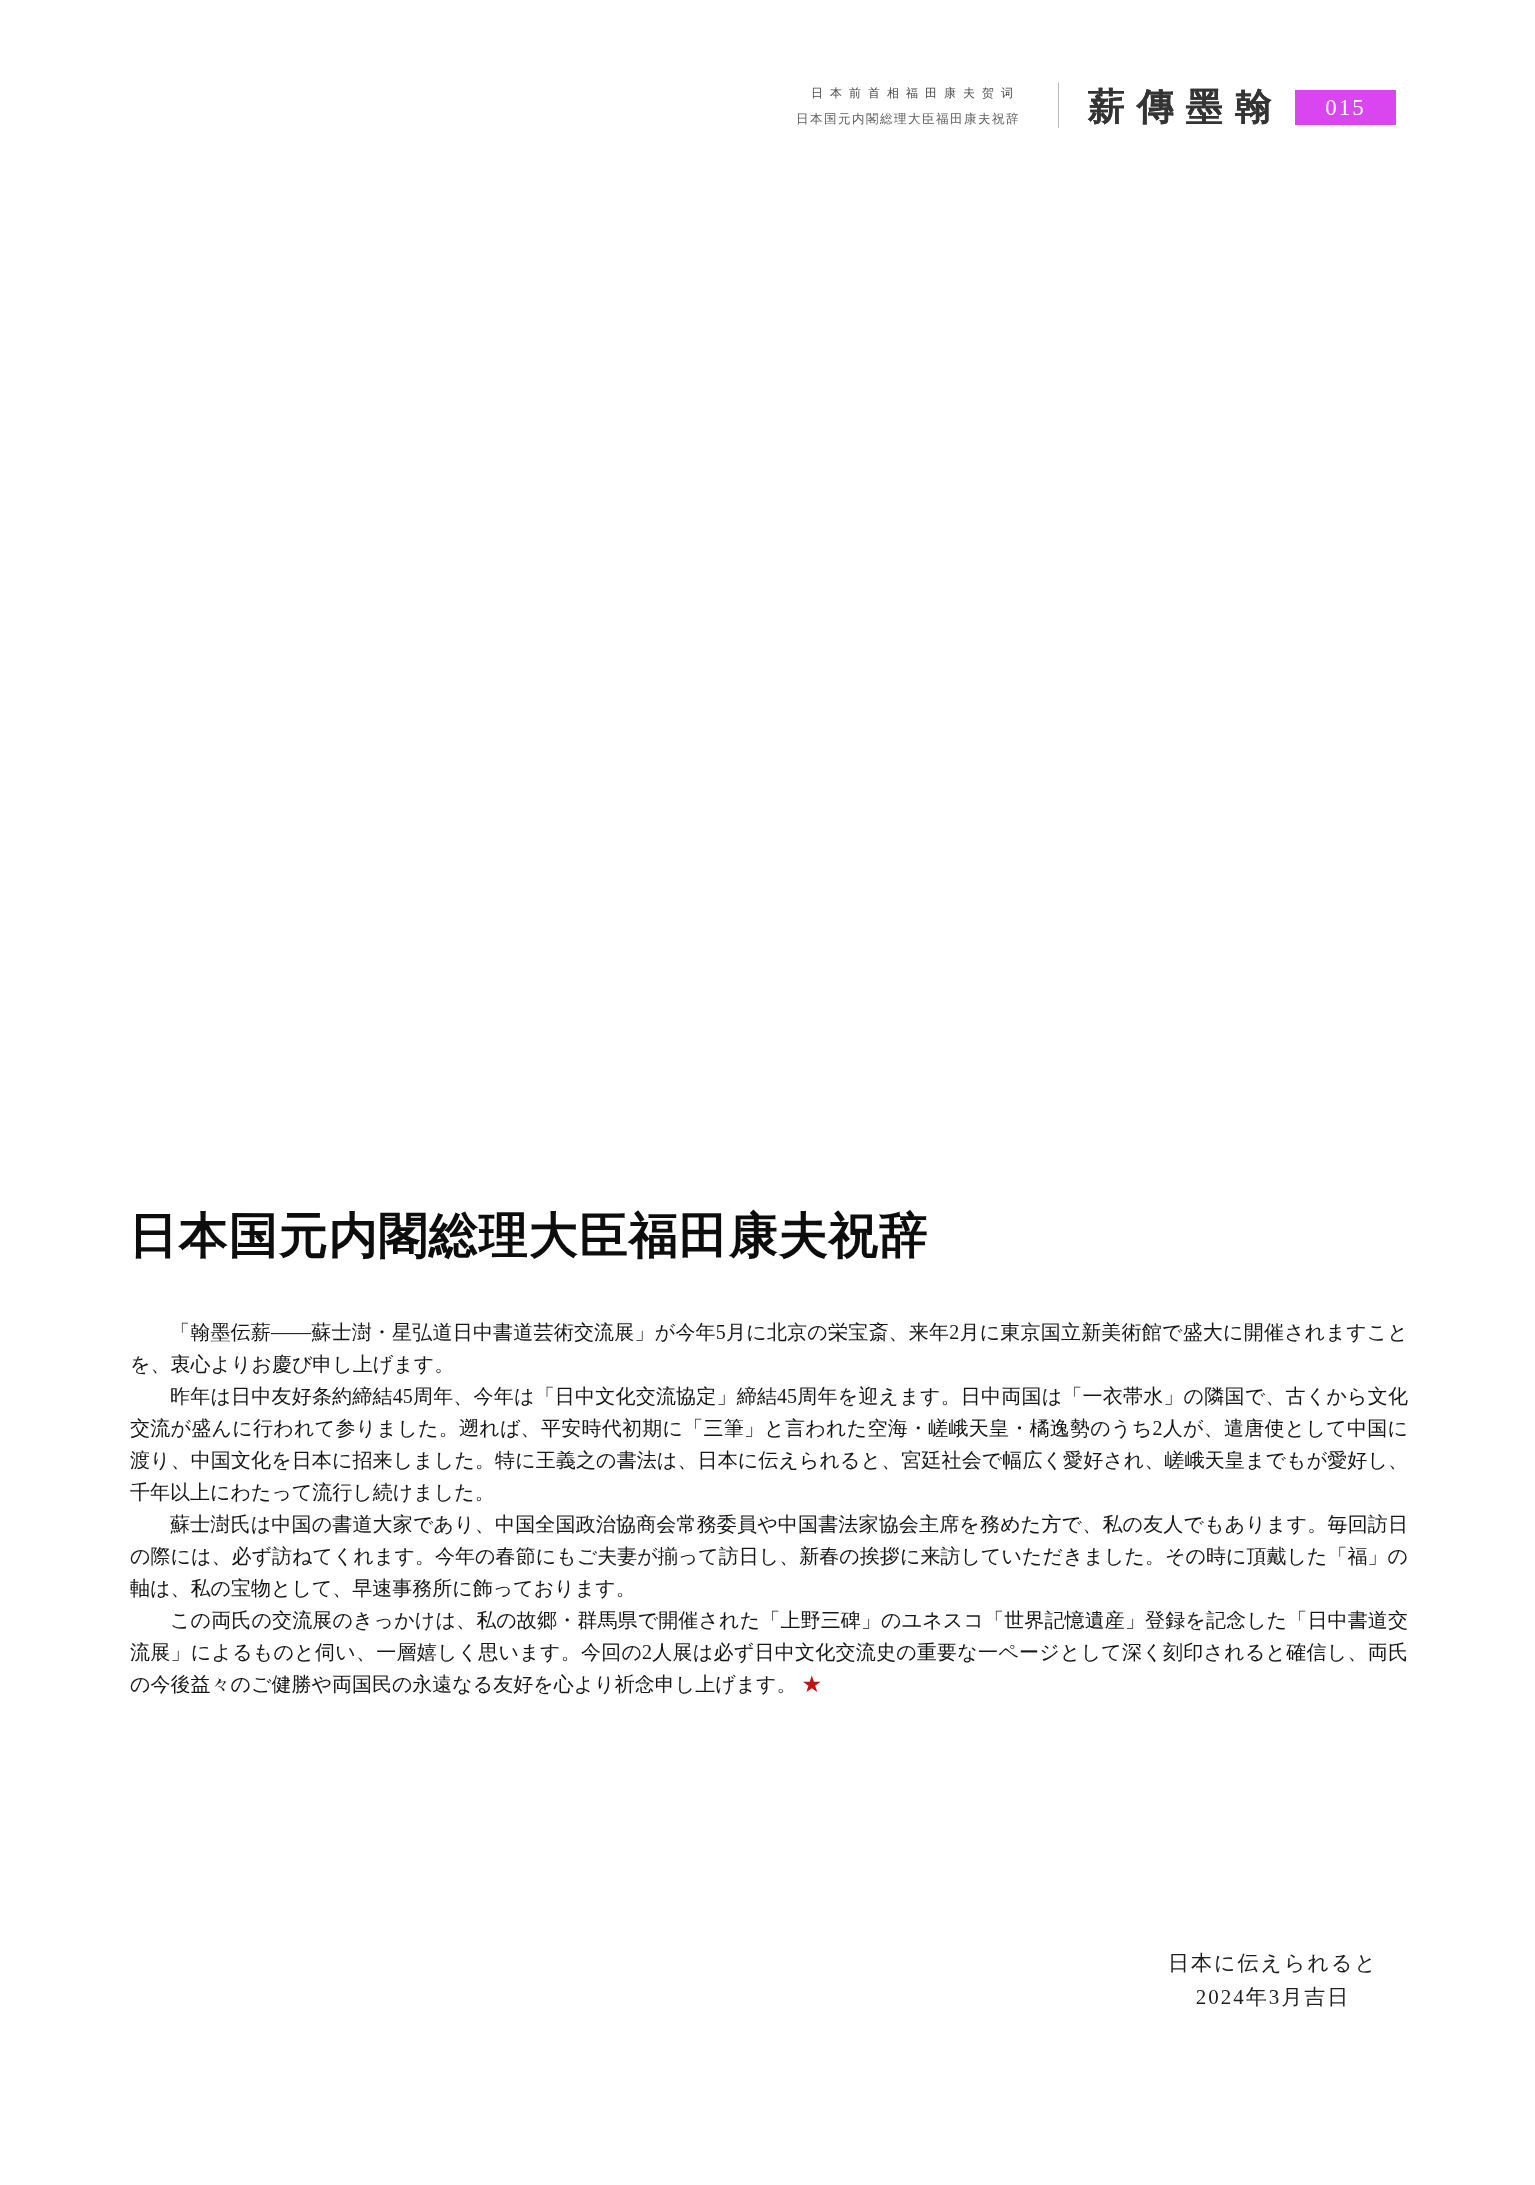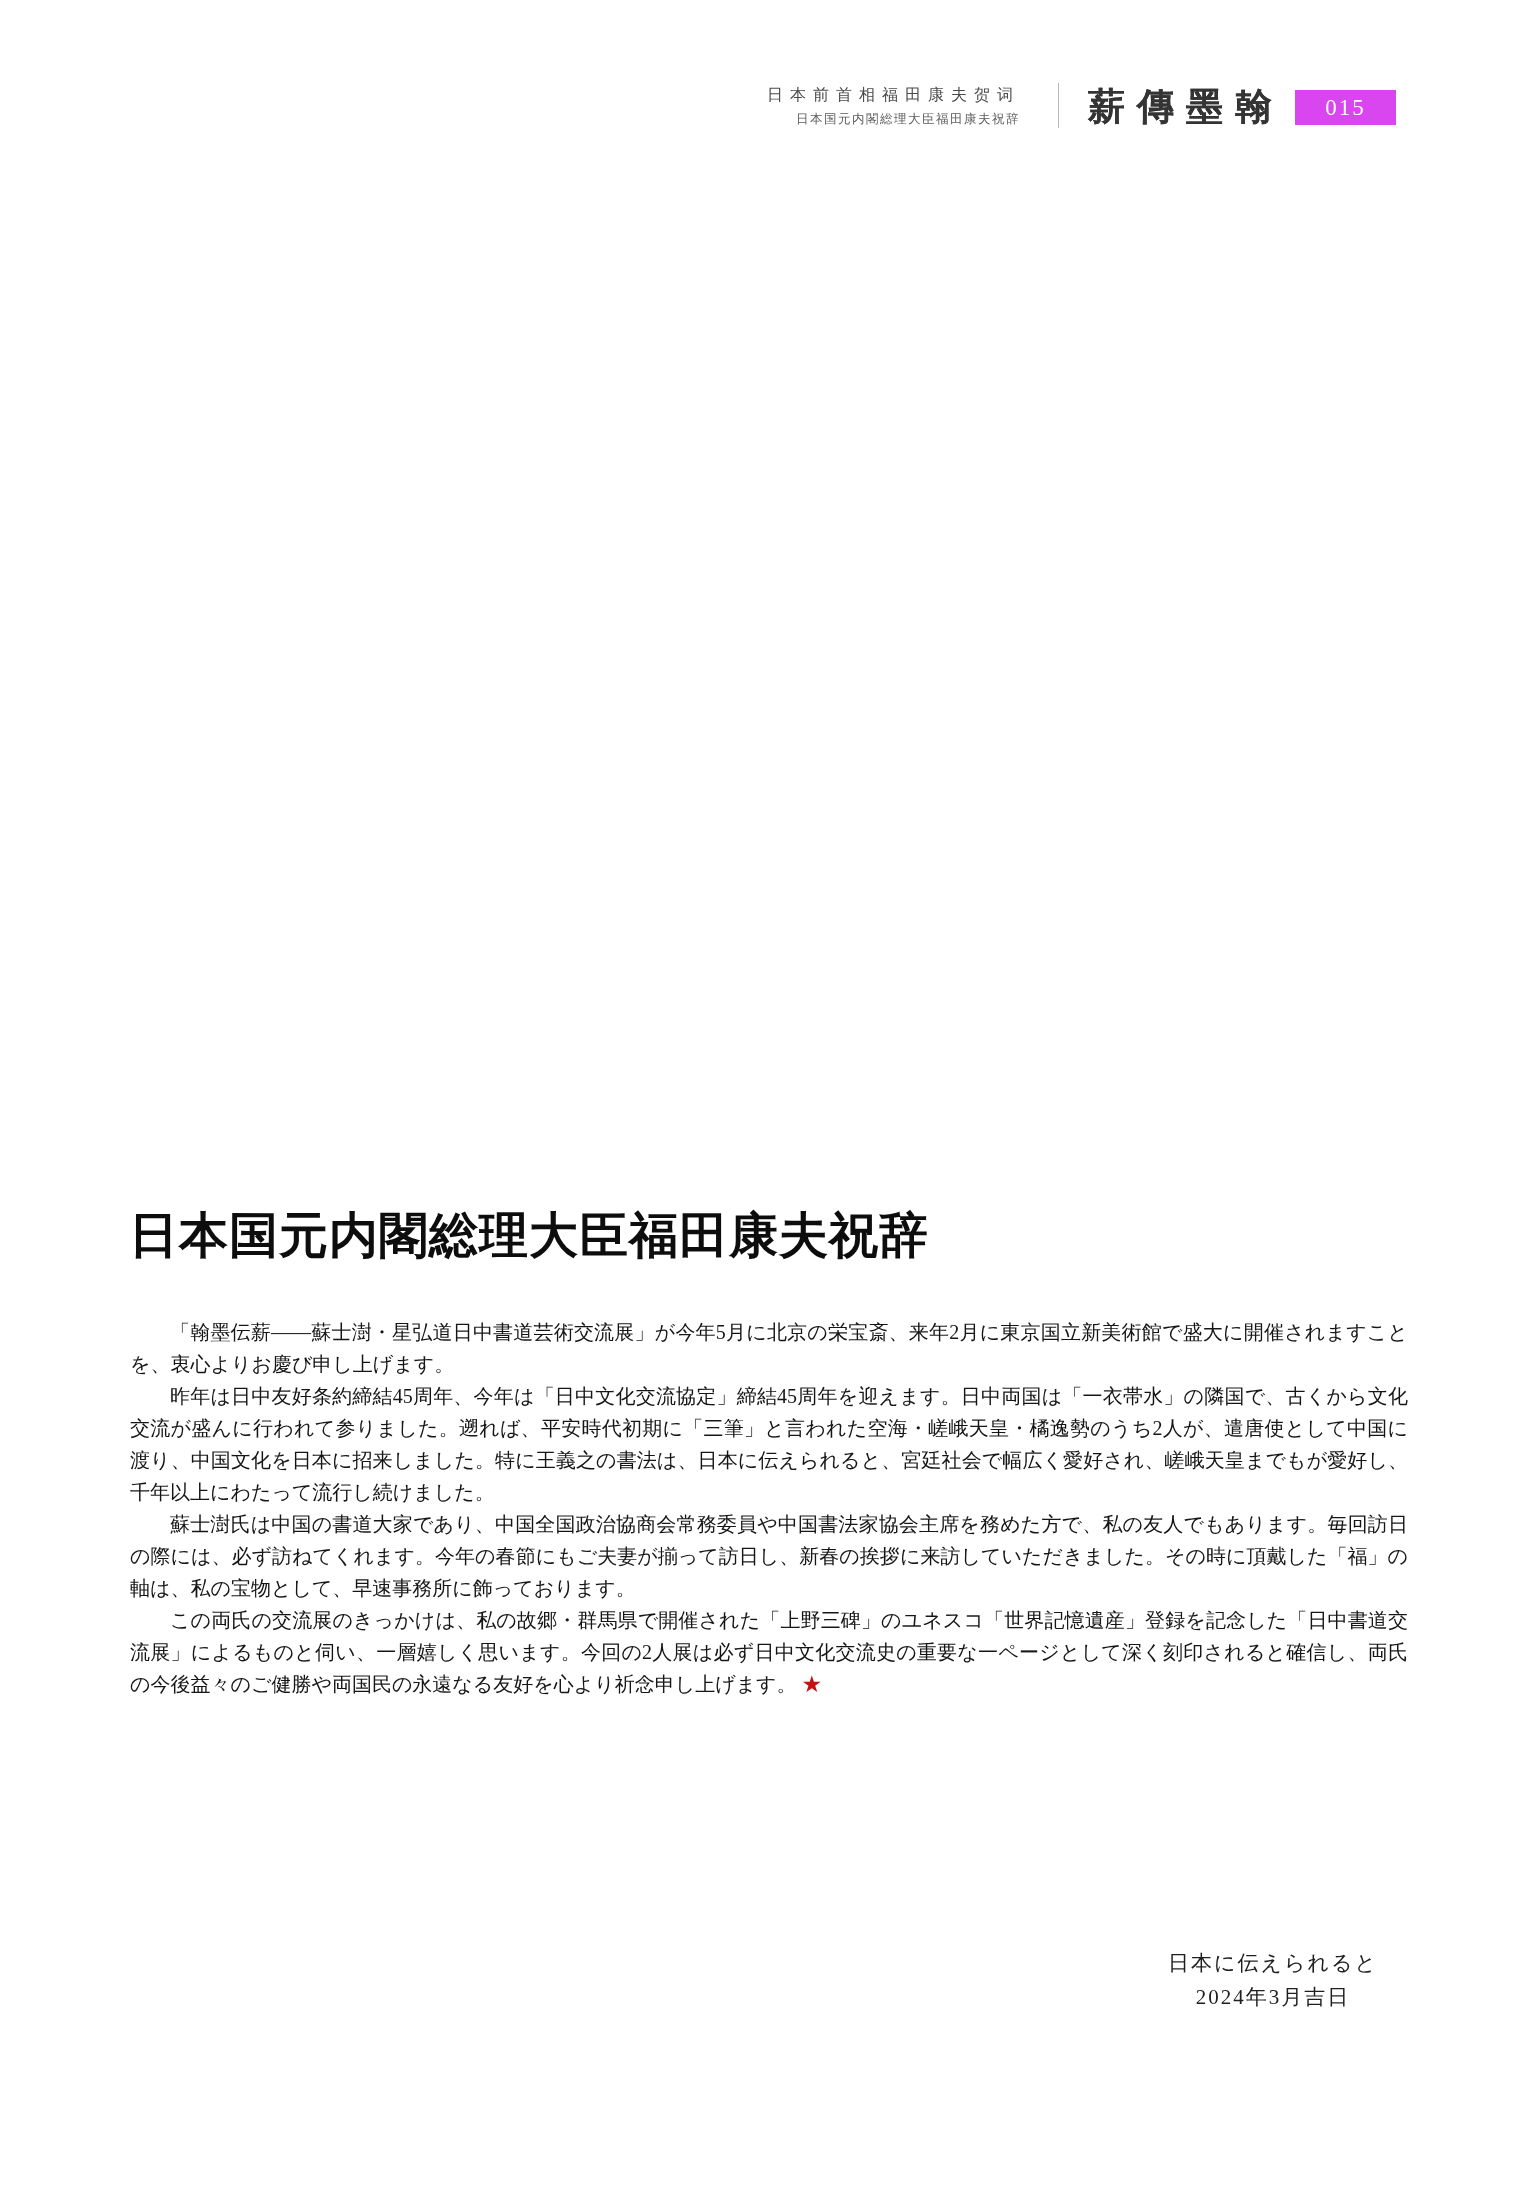--- a/index.html
+++ b/index.html
@@ -9,21 +9,21 @@
     height: 2185px;
     background: #ffffff;
     font-family: "Liberation Serif", "DejaVu Serif", serif;
     overflow: hidden;
   }
   
   .kicker1 {
     position: absolute;
     top: 85px;
     right: 515px;
-    font-size: 16px;
+    font-size: 12px;
     letter-spacing: 7px;
     color: #4a4a4a;
     font-family: "Liberation Sans", "DejaVu Sans", sans-serif;
     white-space: nowrap;
   }
   .kicker2 {
     position: absolute;
     top: 111px;
     right: 515px;
     font-size: 12.5px;

